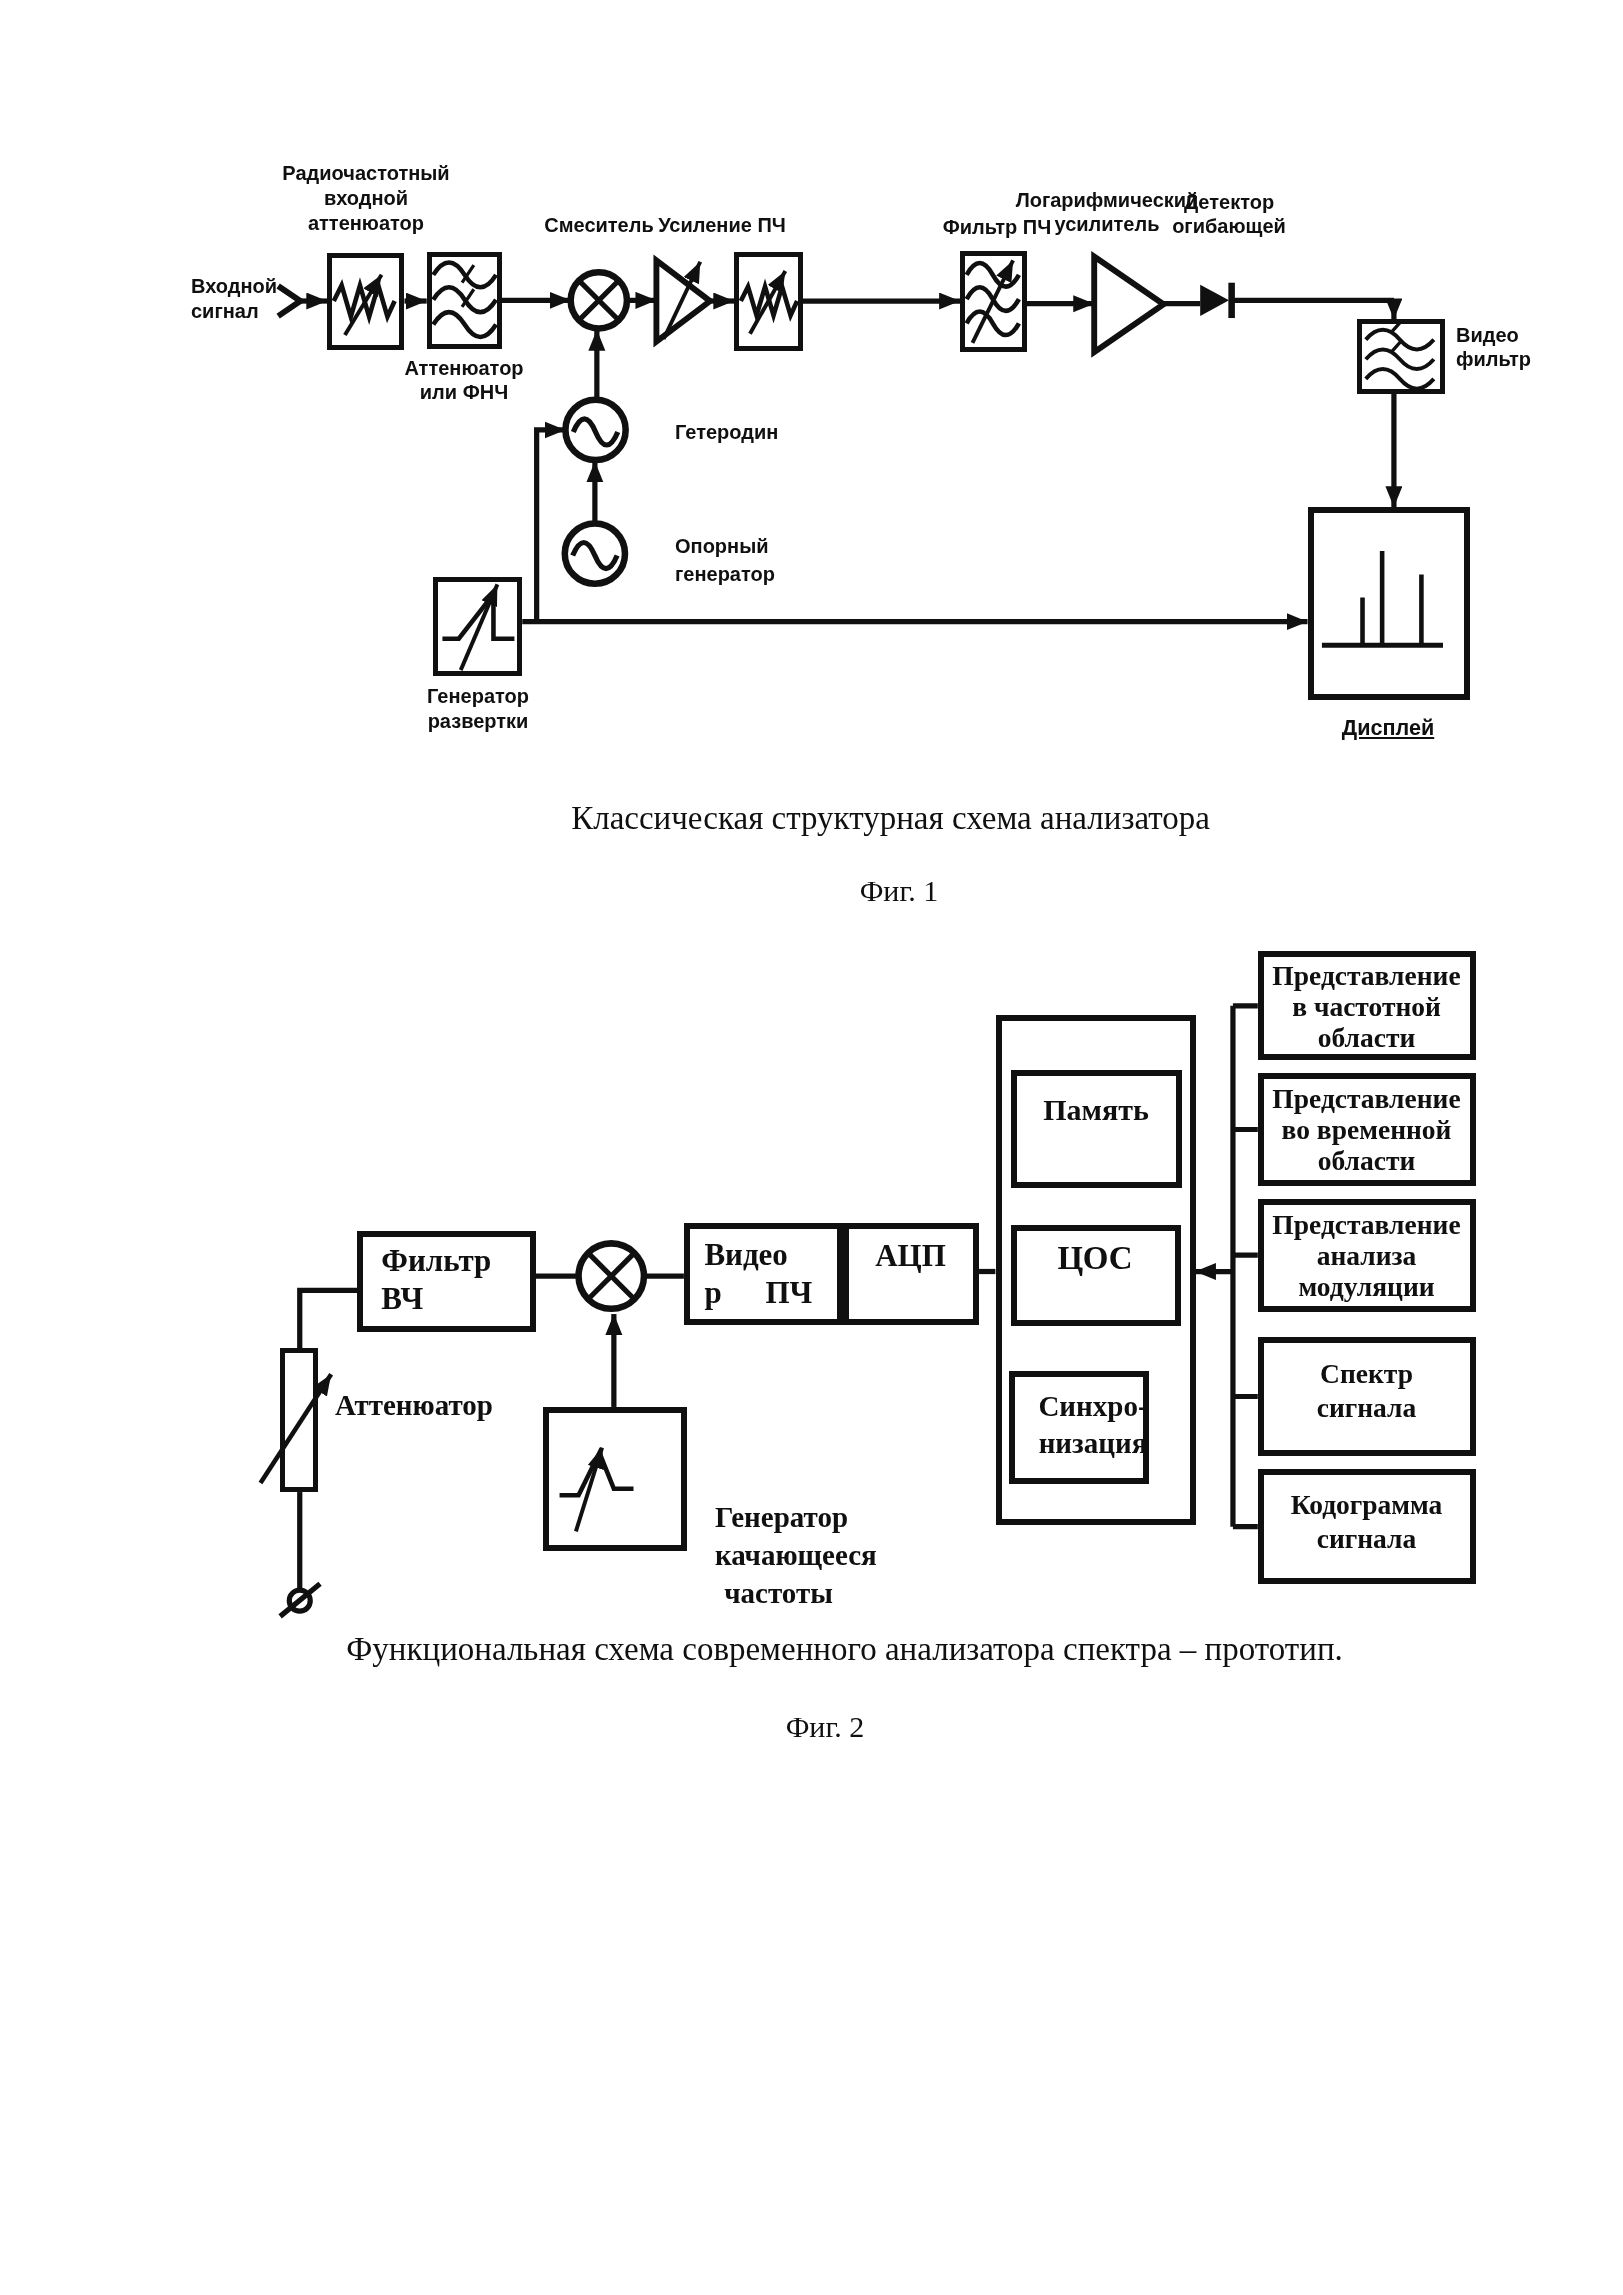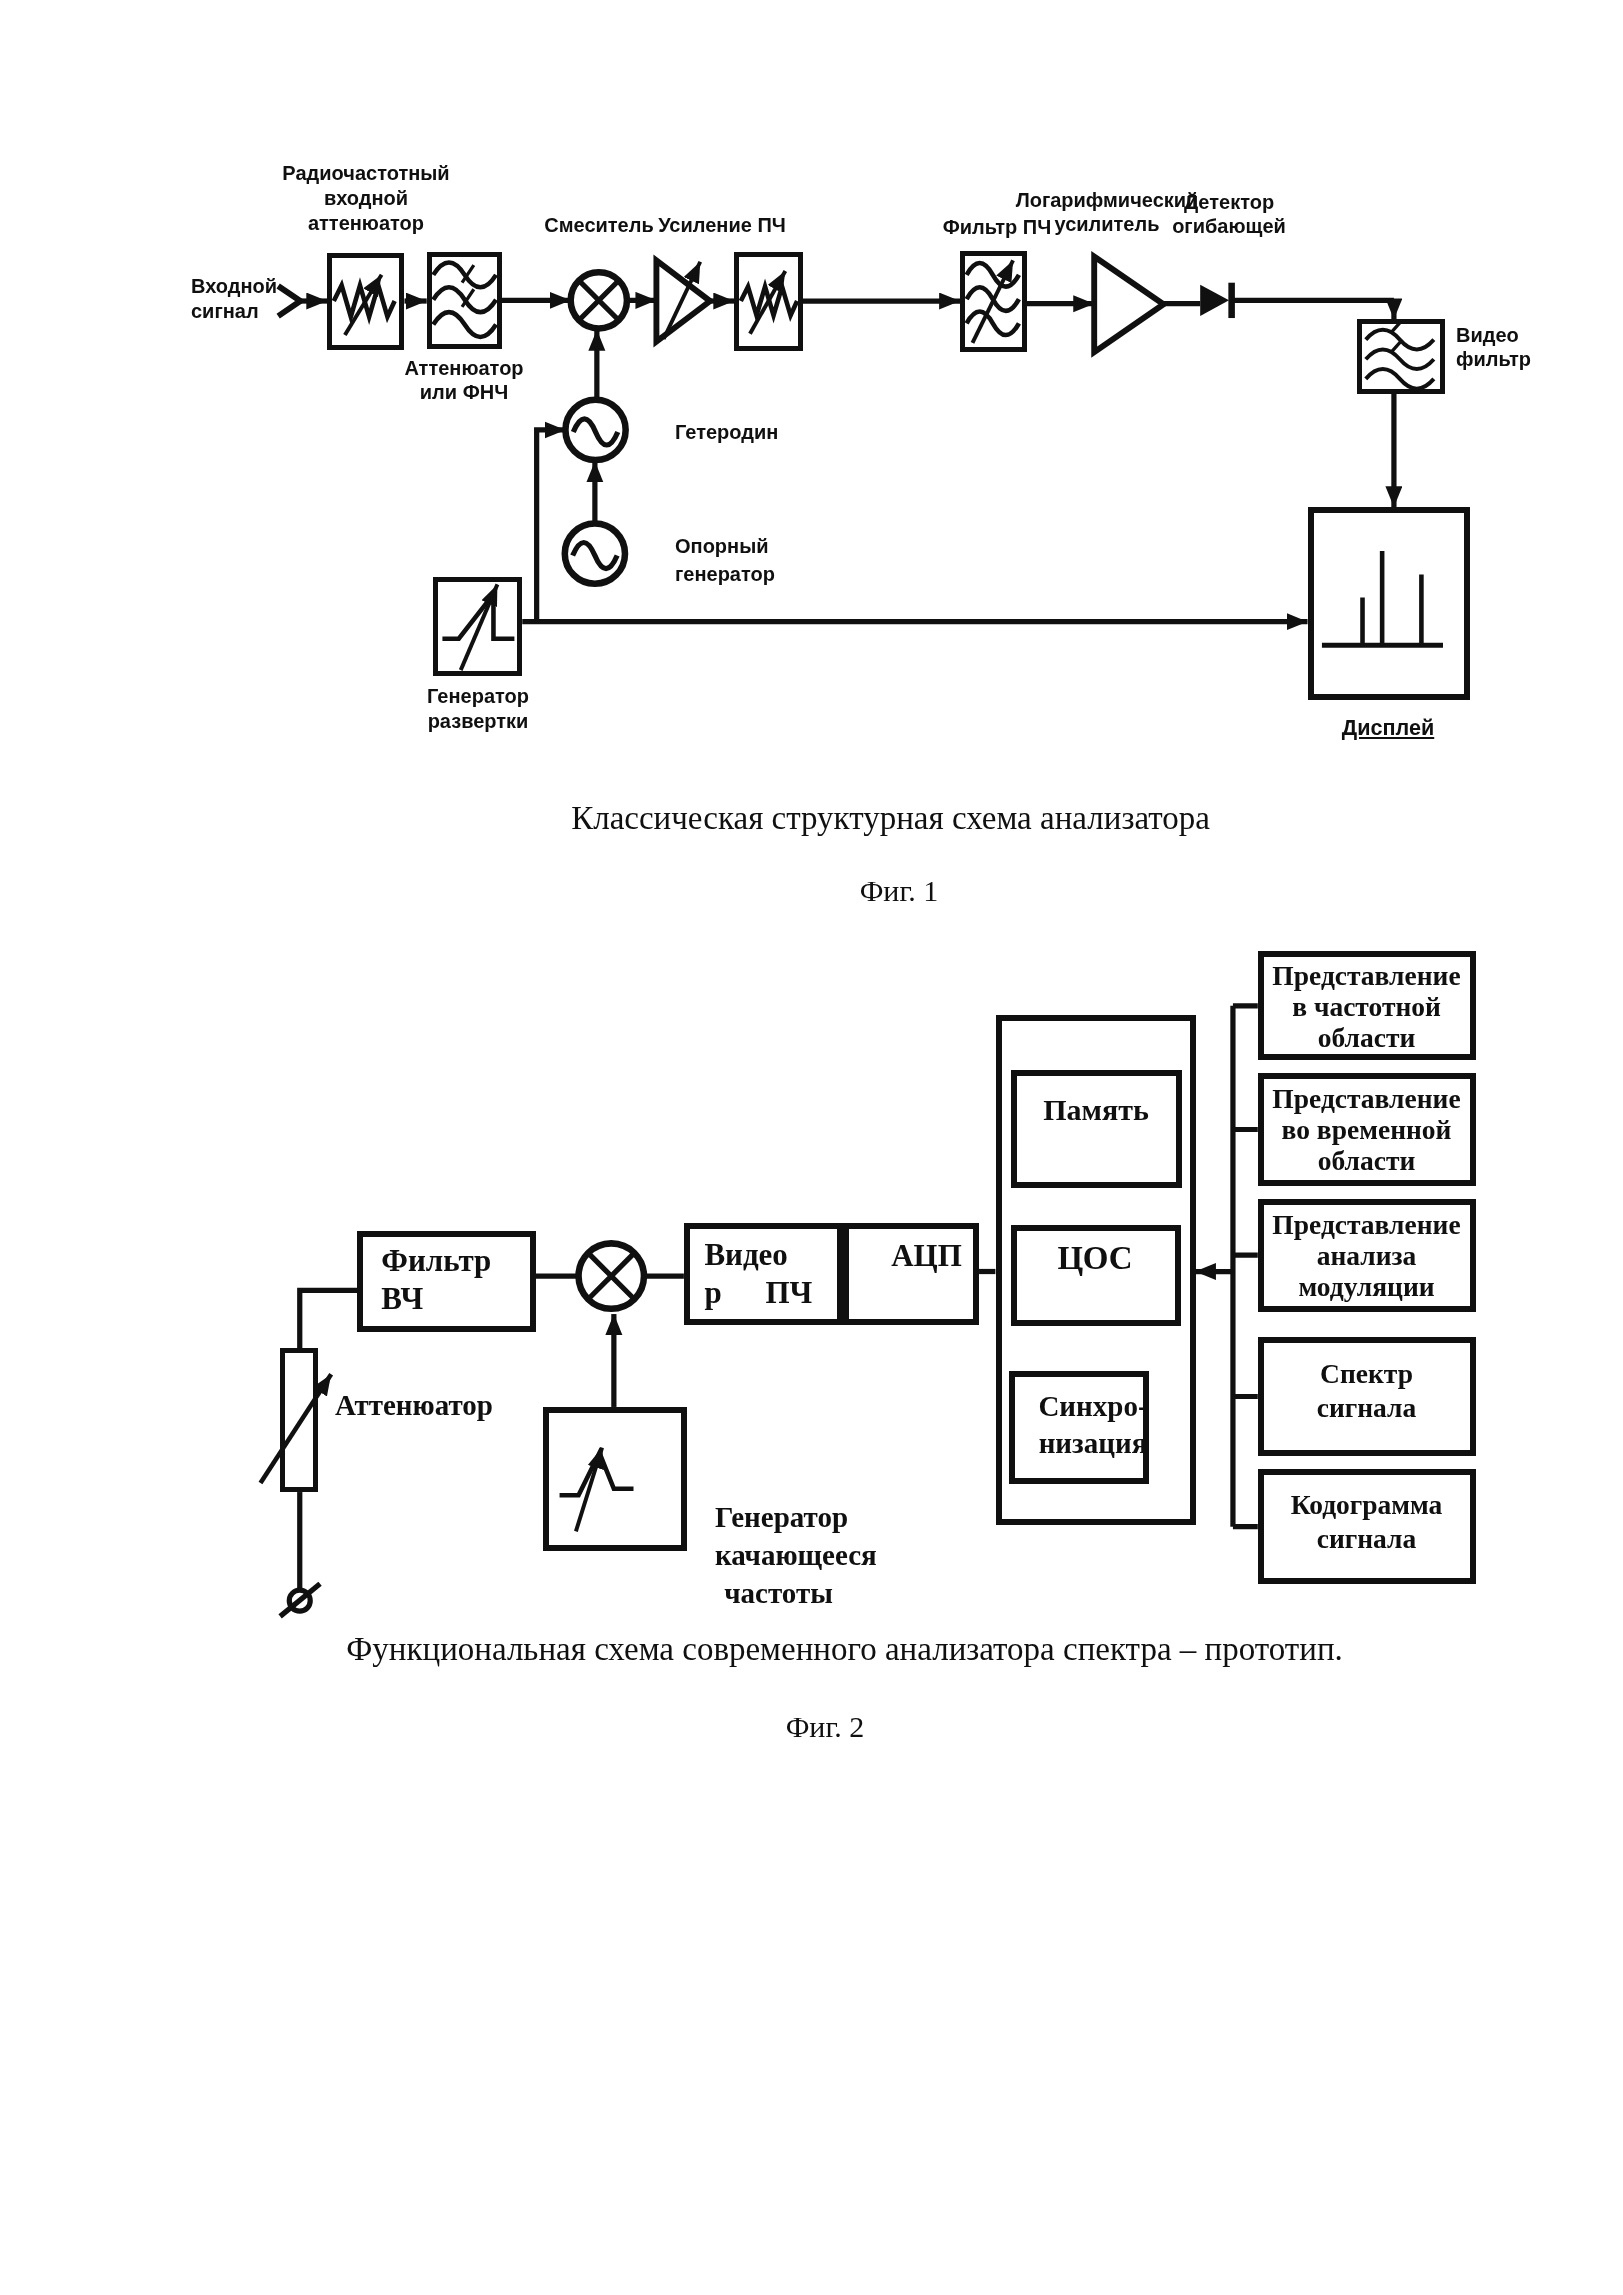--- a/index.html
+++ b/index.html
@@ -187,21 +187,21 @@
   </div>
 
   <div class="box b10" style="left:684px;top:1223px;width:159px;height:102px;">
     <div class="btxt" style="left:14.4px;top:6.5px;font-size:31px;line-height:38px;">
       <div>Видео</div>
       <div class="ws">р ПЧ</div>
     </div>
   </div>
 
   <div class="box b10" style="left:843px;top:1223px;width:136px;height:102px;">
-    <div class="btxt" style="left:16px;top:9.2px;width:123px;text-align:center;font-size:31px;">АЦП</div>
+    <div class="btxt" style="left:0;top:9.2px;width:123px;text-align:center;font-size:31px;">АЦП</div>
   </div>
 
   <div class="box b10" style="left:996px;top:1015px;width:200px;height:510px;"></div>
 
   <div class="box b10" style="left:1011px;top:1070px;width:171px;height:118px;">
     <div class="btxt" style="left:0;top:17px;width:158px;text-align:center;font-size:30px;">Память</div>
   </div>
 
   <div class="box b10" style="left:1011px;top:1225px;width:170px;height:101px;">
     <div class="btxt" style="left:0;top:9.2px;width:156px;text-align:center;font-size:33px;">ЦОС</div>

